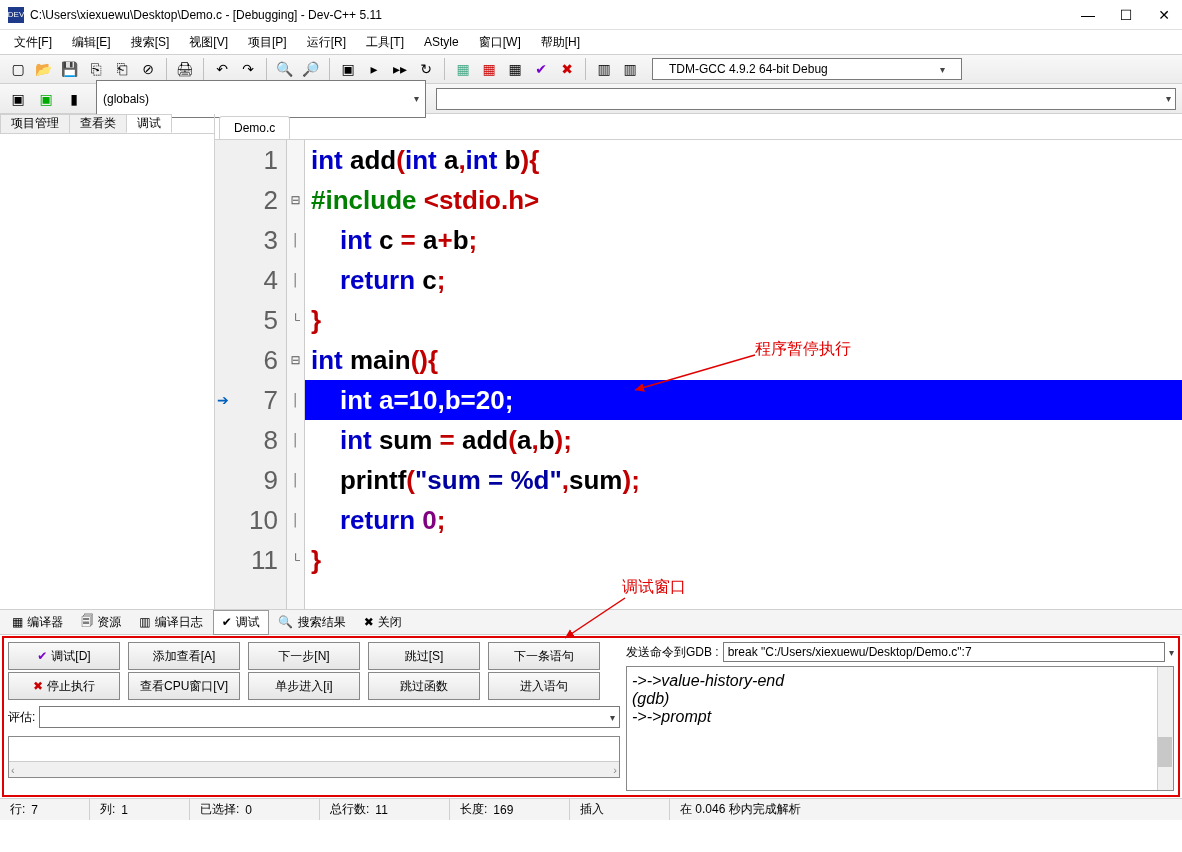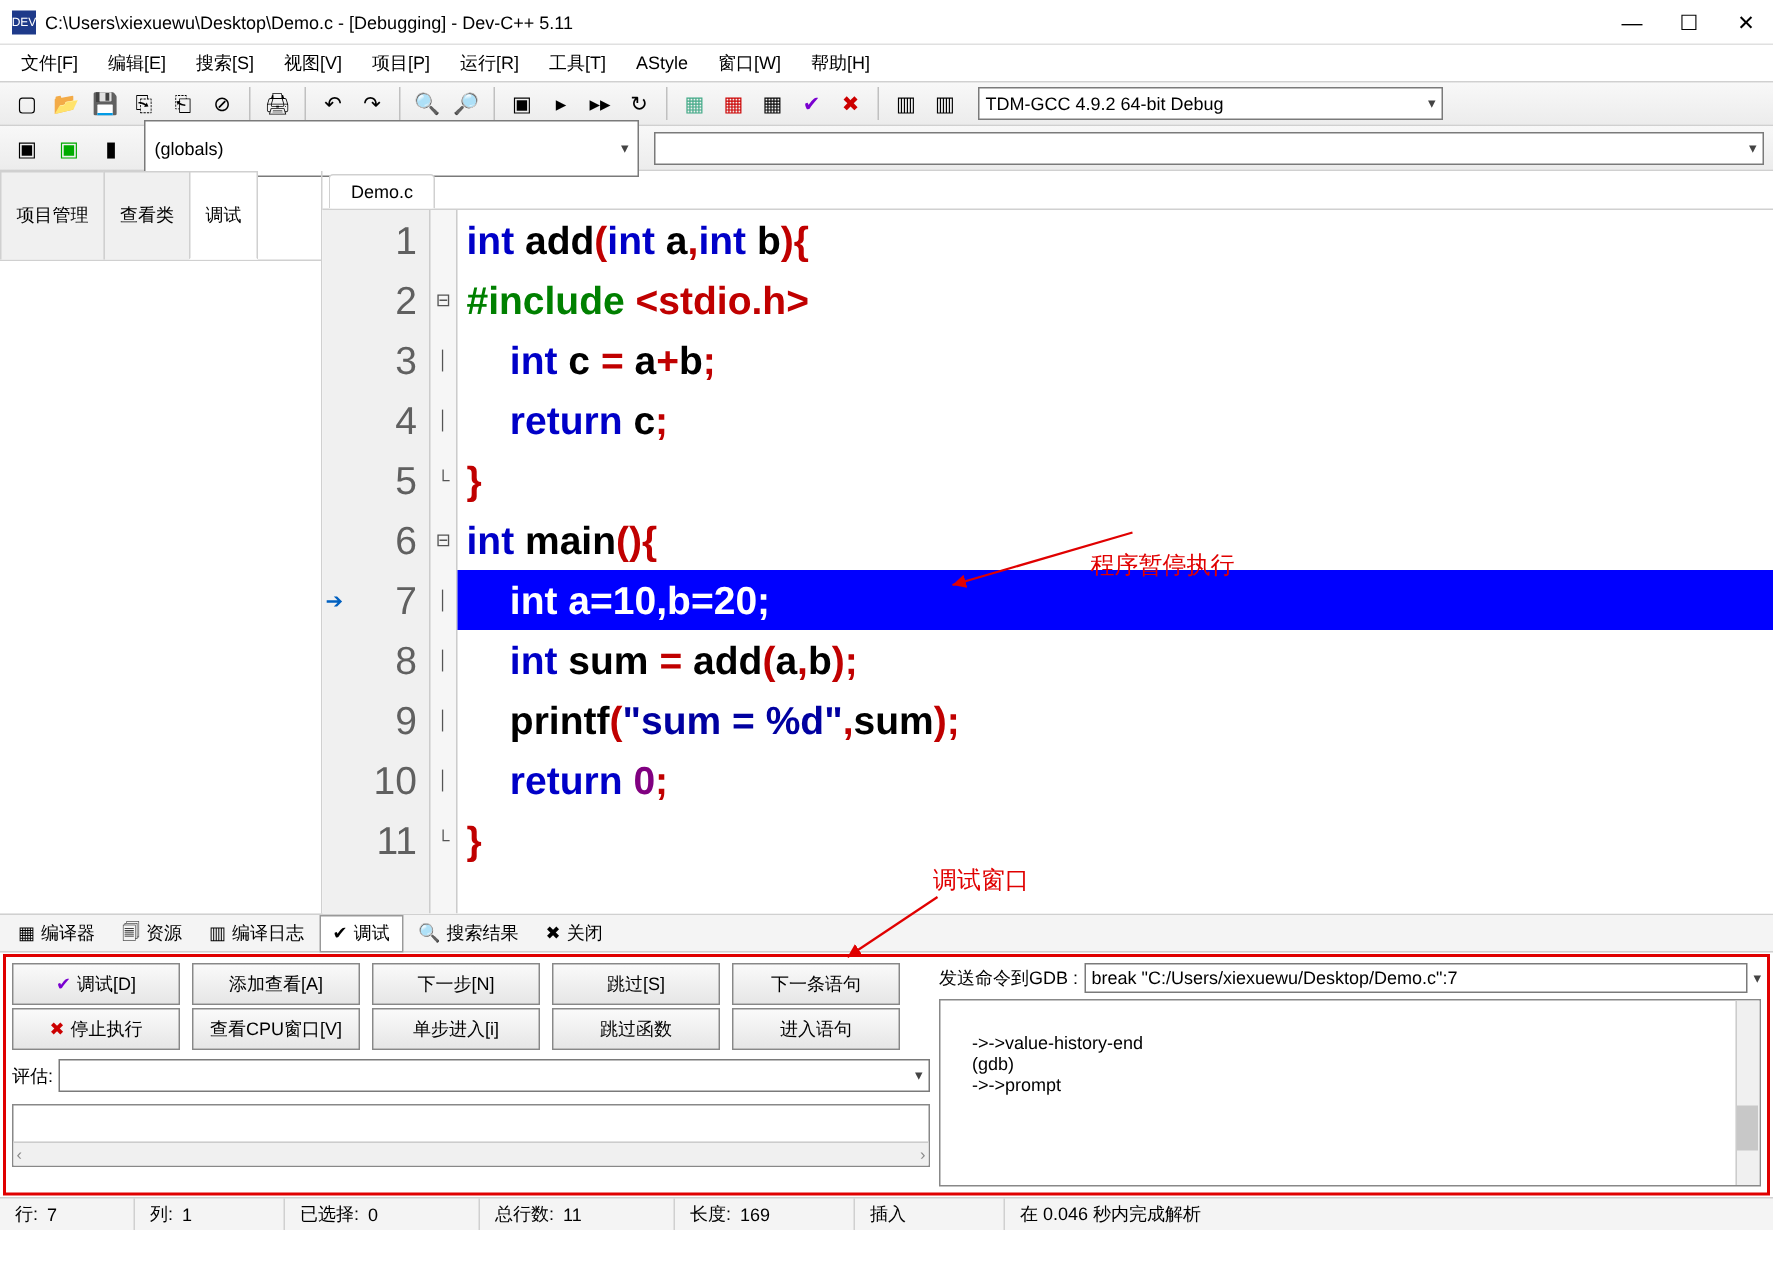--- a/index.html
+++ b/index.html
@@ -10,31 +10,31 @@
 .titlebar .title { flex: 1; font-size: 12px; color: #000; }
 .titlebar .win-btns { display: flex; gap: 18px; }
 .titlebar .win-btn { width: 20px; text-align: center; font-size: 14px; cursor: pointer; }
 
 .menubar { height: 24px; display: flex; align-items: center; padding: 0 6px; gap: 4px; background: #fff; }
 .menubar .menu-item { padding: 2px 8px; font-size: 12px; cursor: pointer; }
 
 .toolbar1 { height: 30px; display: flex; align-items: center; padding: 2px 6px; gap: 2px; border-top: 1px solid #d0d0d0; border-bottom: 1px solid #d0d0d0; background: linear-gradient(#f8f8f8,#ececec); }
 .tb-btn { width: 24px; height: 24px; border: 1px solid transparent; display: flex; align-items: center; justify-content: center; cursor: pointer; font-size: 14px; }
 .tb-sep { width: 1px; height: 22px; background: #c0c0c0; margin: 0 4px; }
-.compiler-combo { flex: 1; max-width: 310px; height: 22px; border: 1px solid #7a7a7a; background: #fff; padding: 2px 4px; font-family: "Courier New", monospace; font-size: 12px; display: flex; align-items: center; justify-content: space-between; margin-left: 8px; }
+.compiler-combo { flex: 1; max-width: 310px; height: 22px; border: 1px solid #7a7a7a; background: #fff; padding: 2px 16px; font-family: "Courier New", monospace; font-size: 12px; display: flex; align-items: center; justify-content: space-between; margin-left: 8px; }
 
 .toolbar2 { height: 30px; display: flex; align-items: center; padding: 2px 6px; gap: 4px; border-bottom: 1px solid #d0d0d0; background: linear-gradient(#f8f8f8,#ececec); }
 .globals-combo { width: 330px; height: 38px; border: 1px solid #7a7a7a; background: #fff; padding: 2px 6px; font-family: "Courier New", monospace; font-size: 12px; display: flex; align-items: center; justify-content: space-between; margin-left: 6px; }
 .wide-combo { flex: 1; height: 22px; border: 1px solid #7a7a7a; background: #fff; margin-left: 6px; display: flex; justify-content: flex-end; align-items: center; padding-right: 4px; }
 
 .main-area { display: flex; height: 495px; }
 
 .left-panel { width: 215px; border-right: 1px solid #d0d0d0; }
 .left-tabs { display: flex; border-bottom: 1px solid #d0d0d0; }
-.left-tab { padding: 20px 10px; font-size: 12px; border: 1px solid #d0d0d0; border-bottom: none; background: #f0f0f0; cursor: pointer; margin-right: -1px; }
+.left-tab { padding: 0 10px; font-size: 12px; border: 1px solid #d0d0d0; border-bottom: none; background: #f0f0f0; cursor: pointer; margin-right: -1px; }
 .left-tab.active { background: #fff; border-bottom: 1px solid #fff; position: relative; }
 
 .editor-area { flex: 1; display: flex; flex-direction: column; }
 .file-tabs { height: 26px; display: flex; align-items: flex-end; border-bottom: 1px solid #d0d0d0; padding-left: 4px; }
 .file-tab { padding: 4px 14px; font-size: 12px; border: 1px solid #d0d0d0; border-bottom: none; background: #fff; border-top-left-radius: 3px; border-top-right-radius: 3px; }
 
 .code-editor { flex: 1; display: flex; font-family: Consolas, "Courier New", monospace; font-size: 26px; background: #fff; overflow: hidden; position: relative; }
 .gutter { width: 72px; background: #f0f0f0; text-align: right; padding-right: 8px; color: #606060; border-right: 1px solid #ccc; position: relative; }
 .gutter .ln { height: 40px; line-height: 40px; position: relative; }
 .fold-col { width: 18px; background: #f6f6f6; border-right: 1px solid #ccc; }
@@ -68,21 +68,21 @@
 .dbg-btn .ico { font-size: 12px; }
 .eval-row { display: flex; align-items: center; gap: 4px; margin-top: 4px; }
 .eval-row label { font-size: 12px; }
 .eval-combo { flex: 1; height: 22px; border: 1px solid #7a7a7a; background: #fff; display: flex; justify-content: flex-end; align-items: center; padding-right: 4px; }
 .eval-output { margin-top: 6px; height: 42px; border: 1px solid #888; background: #fff; position: relative; }
 .scroll-h { position: absolute; bottom: 0; left: 0; right: 0; height: 16px; background: #f0f0f0; border-top: 1px solid #ccc; display: flex; justify-content: space-between; align-items: center; padding: 0 2px; color: #888; font-size: 11px; }
 
 .dbg-right { flex: 1; display: flex; flex-direction: column; }
 .gdb-send-row { display: flex; align-items: center; gap: 4px; font-size: 12px; }
 .gdb-input { flex: 1; height: 20px; border: 1px solid #7a7a7a; padding: 0 4px; font-size: 12px; }
-.gdb-output { flex: 1; border: 1px solid #888; background: #fff; margin-top: 4px; padding: 21px; font-size: 12px; position: relative; overflow: hidden; }
+.gdb-output { flex: 1; border: 1px solid #888; background: #fff; margin-top: 4px; padding: 5px; font-size: 16px; position: relative; overflow: hidden; font-style: italic; }
 .gdb-output .scroll-v { position: absolute; right: 0; top: 0; bottom: 0; width: 16px; background: #f0f0f0; border-left: 1px solid #ccc; }
 .gdb-output .scroll-v .thumb { position: absolute; right: 1px; width: 14px; background: #c8c8c8; }
 
 .statusbar { height: 22px; display: flex; align-items: center; border-top: 1px solid #d0d0d0; background: #f4f4f4; font-size: 12px; }
 .sb-cell { padding: 0 10px; border-right: 1px solid #d0d0d0; height: 100%; display: flex; align-items: center; gap: 6px; }
 
 .chev { font-size: 10px; color: #444; }
 </style>
 </head>
 <body>
@@ -204,21 +204,21 @@
           <div class="code-line">    <span class="kw">return</span> <span class="id">c</span><span class="op">;</span></div>
           <div class="code-line"><span class="br">}</span></div>
           <div class="code-line"><span class="kw">int</span> <span class="id">main</span><span class="br">()</span><span class="br">{</span></div>
           <div class="code-line hl">    <span class="kw">int</span> <span class="id">a</span><span class="op">=</span><span class="num">10</span><span class="op">,</span><span class="id">b</span><span class="op">=</span><span class="num">20</span><span class="op">;</span></div>
           <div class="code-line">    <span class="kw">int</span> <span class="id">sum</span> <span class="op">=</span> <span class="id">add</span><span class="br">(</span><span class="id">a</span><span class="op">,</span><span class="id">b</span><span class="br">)</span><span class="op">;</span></div>
           <div class="code-line">    <span class="id">printf</span><span class="br">(</span><span class="str">"sum = %d"</span><span class="op">,</span><span class="id">sum</span><span class="br">)</span><span class="op">;</span></div>
           <div class="code-line">    <span class="kw">return</span> <span class="num">0</span><span class="op">;</span></div>
           <div class="code-line"><span class="br">}</span></div>
         </div>
 
-      <div class="anno1" style="top:199px; left:512px;margin-top:28px;">程序暂停执行</div>
+      <div class="anno1" style="top:199px; left:540px;">程序暂停执行</div>
       <svg class="arrow-svg" style="top:210px; left:415px;" width="130" height="50">
         <defs>
             <marker id="ah1" markerWidth="8" markerHeight="8" refX="6" refY="3" orient="auto">
               <path d="M0,0 L6,3 L0,6 Z" fill="#e00000"></path>
             </marker>
           </defs>
         <line x1="125" y1="5" x2="5" y2="40" stroke="#e00000" stroke-width="1.5" marker-end="url(#ah1)"></line>
       </svg>
     </div>
   </div>

